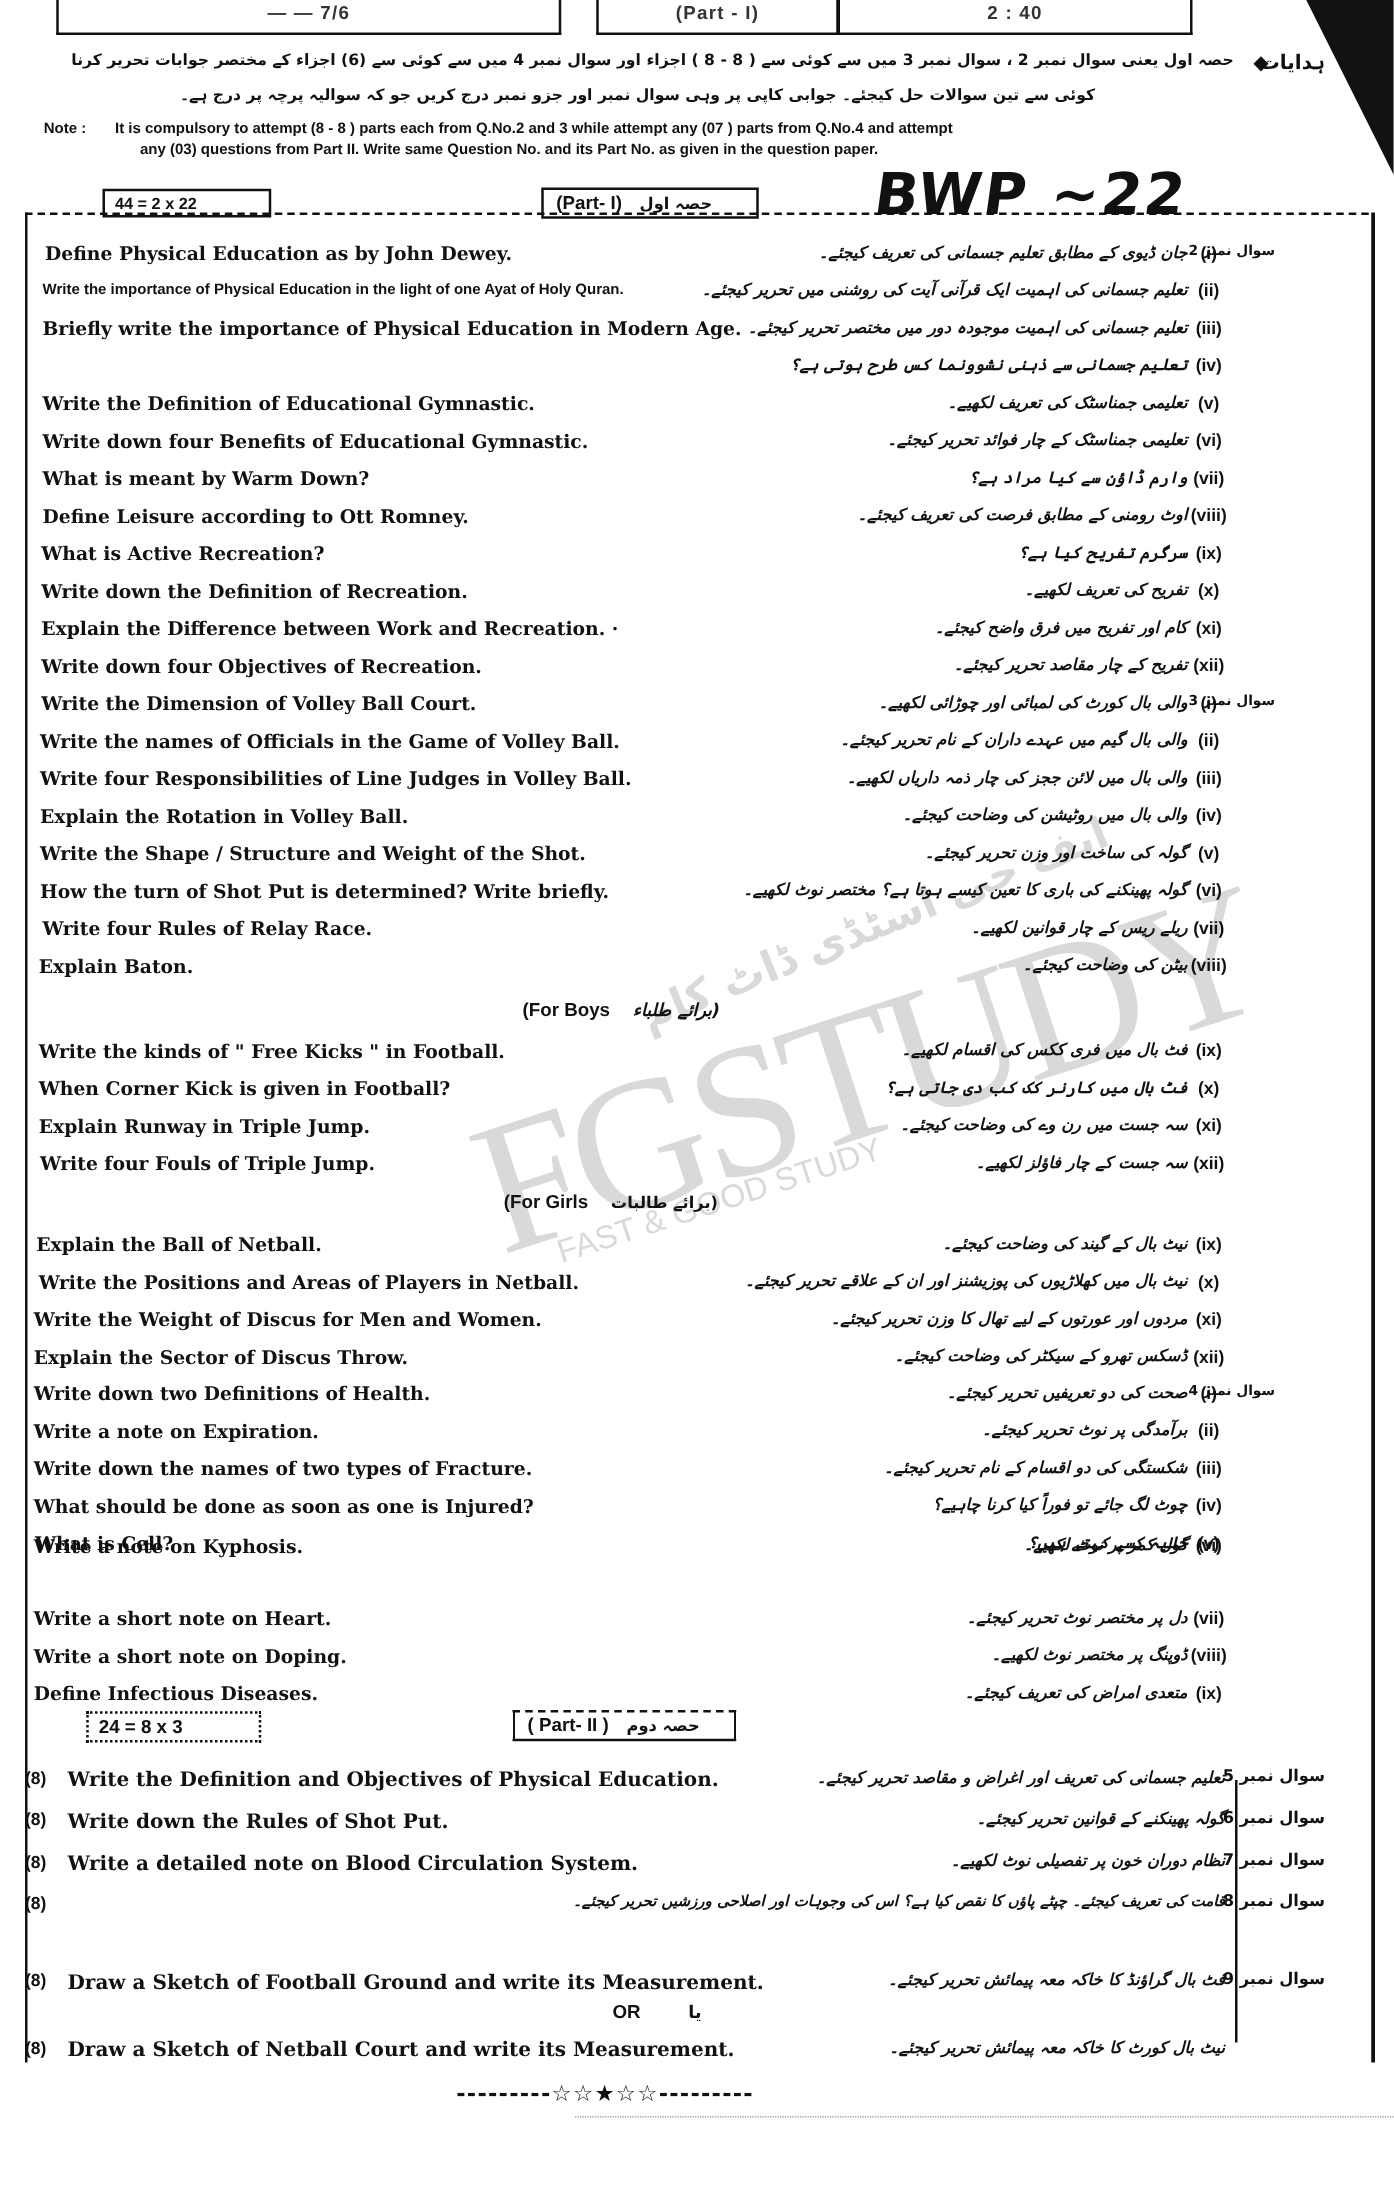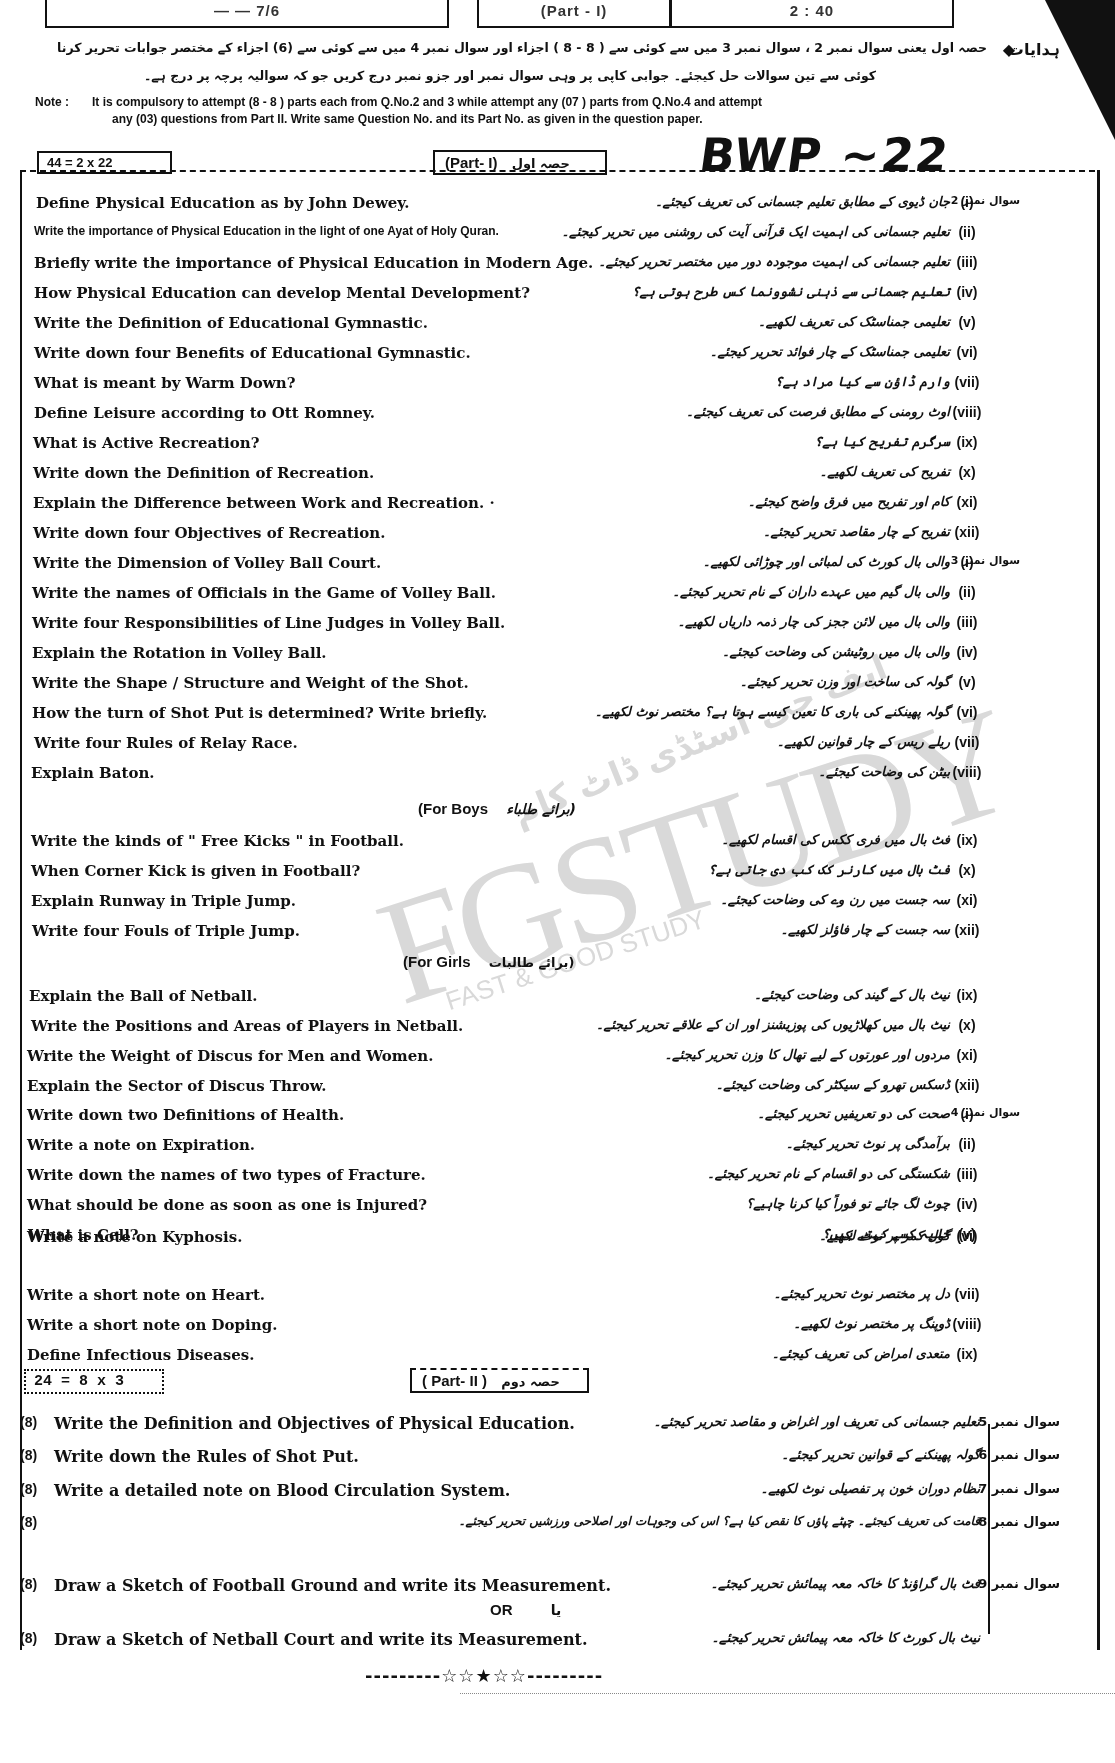--- a/index.html
+++ b/index.html
@@ -3,21 +3,21 @@
 <meta charset="utf-8">
 <style>
   html, body { margin:0; padding:0; background:#ffffff; }
   body { width:1115px; height:1763px; position:relative; overflow:hidden; font-family:"DejaVu Serif", serif; color:#111; }
   .abs { position:absolute; }
   .hdr-box { position:absolute; top:0; height:26px; border:2px solid #111; border-top:none; }
   .hdr-text { font-family:"Liberation Sans", sans-serif; font-weight:bold; font-size:15px; text-align:center; line-height:22px; color:#333; letter-spacing:1px; }
   .corner { position:absolute; right:0; top:0; width:0; height:0; border-top:140px solid #111; border-left:70px solid transparent; }
   .urdu { direction:rtl; font-family:"DejaVu Sans", sans-serif; font-size:14px; font-weight:bold; }
   .note { font-family:"Liberation Sans", sans-serif; font-weight:bold; font-size:12px; line-height:17px; }
-  .marks-box { position:absolute; border:2px solid #111; font-family:"Liberation Sans", sans-serif; font-weight:bold; font-size:13px; padding:2px 8px; }
+  .marks-box { position:absolute; border:2px solid #111; font-family:"Liberation Sans", sans-serif; font-weight:bold; font-size:13px; padding:2px 8px;margin-left:45px; }
   .part-box { position:absolute; border:2px solid #111; font-family:"Liberation Sans", sans-serif; font-weight:bold; font-size:15px; padding:2px 10px; background:#fff; }
   .handwrite { position:absolute; font-family:"DejaVu Sans", sans-serif; font-weight:bold; font-size:46px; letter-spacing:2px; transform:skewX(-8deg); }
   .frame { position:absolute; left:20px; top:170px; width:1075px; height:1480px; border-left:2px solid #111; border-right:3px solid #111; }
   .frame-top { position:absolute; left:20px; top:170px; width:1075px; border-top:2px dashed #111; }
   .qrow { position:absolute; left:0; width:1115px; height:27px; }
   .qen { position:absolute; font-weight:bold; font-size:15px; white-space:nowrap; }
   .qen.small { font-family:"Liberation Sans", sans-serif; font-size:12px; }
   .qur { position:absolute; right:165px; direction:rtl; font-family:"DejaVu Sans", sans-serif; font-size:13px; font-weight:bold; white-space:nowrap; font-style:italic; }
   .qnum { position:absolute; right:128px; width:40px; text-align:center; font-family:"Liberation Sans", sans-serif; font-weight:bold; font-size:14px; }
   .qlabel { position:absolute; right:95px; direction:rtl; font-family:"DejaVu Sans", sans-serif; font-size:11px; font-weight:bold; white-space:nowrap; }
@@ -81,21 +81,20 @@
     <span class="qen small" style="left:34px;">Write the importance of Physical Education in the light of one Ayat of Holy Quran.</span>
     <span class="qur">تعلیم جسمانی کی اہمیت ایک قرآنی آیت کی روشنی میں تحریر کیجئے۔</span>
     <span class="qnum">(ii)</span>
   </div>
   <div class="qrow" style="top:254px;">
     <span class="qen" style="left:34px;">Briefly write the importance of Physical Education in Modern Age.</span>
     <span class="qur">تعلیم جسمانی کی اہمیت موجودہ دور میں مختصر تحریر کیجئے۔</span>
     <span class="qnum">(iii)</span>
   </div>
   <div class="qrow" style="top:284px;">
-    <span class="qen" style="left:34px;">How Physical Education can develop Mental Development?</span>
     <span class="qur">تعلیم جسمانی سے ذہنی نشوونما کس طرح ہوتی ہے؟</span>
     <span class="qnum">(iv)</span>
   </div>
   <div class="qrow" style="top:314px;">
     <span class="qen" style="left:34px;">Write the Definition of Educational Gymnastic.</span>
     <span class="qur">تعلیمی جمناسٹک کی تعریف لکھیے۔</span>
     <span class="qnum">(v)</span>
   </div>
   <div class="qrow" style="top:344px;">
     <span class="qen" style="left:34px;">Write down four Benefits of Educational Gymnastic.</span>
@@ -266,21 +265,21 @@
     <span class="qur">ڈوپنگ پر مختصر نوٹ لکھیے۔</span>
     <span class="qnum">(viii)</span>
   </div>
   <div class="qrow" style="top:1346px;">
     <span class="qen" style="left:27px;">Define Infectious Diseases.</span>
     <span class="qur">متعدی امراض کی تعریف کیجئے۔</span>
     <span class="qnum">(ix)</span>
   </div>
 </div>
 
-<div class="marks-box" style="left:24px; top:1369px; width:120px; border-style:dotted; font-size:15px;font-family:Liberation Mono, monospace;">24 = 8 x 3</div>
+<div class="marks-box" style="left:24px; top:1369px; width:120px; border-style:dotted; font-size:15px;">24 = 8 x 3</div>
 <div class="part-box" style="left:410px; top:1368px; width:155px; border-top-style:dashed;">
   <span>( Part- II )</span>
   <span class="urdu" style="margin-left:10px; font-size:13px;">حصہ دوم</span>
 </div>
 
 <div class="p2divider"></div>
 <div class="p2row" style="top:1414px;">
   <span class="p2marks">(8)</span>
   <span class="p2en">Write the Definition and Objectives of Physical Education.</span>
   <span class="p2ur">تعلیم جسمانی کی تعریف اور اغراض و مقاصد تحریر کیجئے۔</span>

